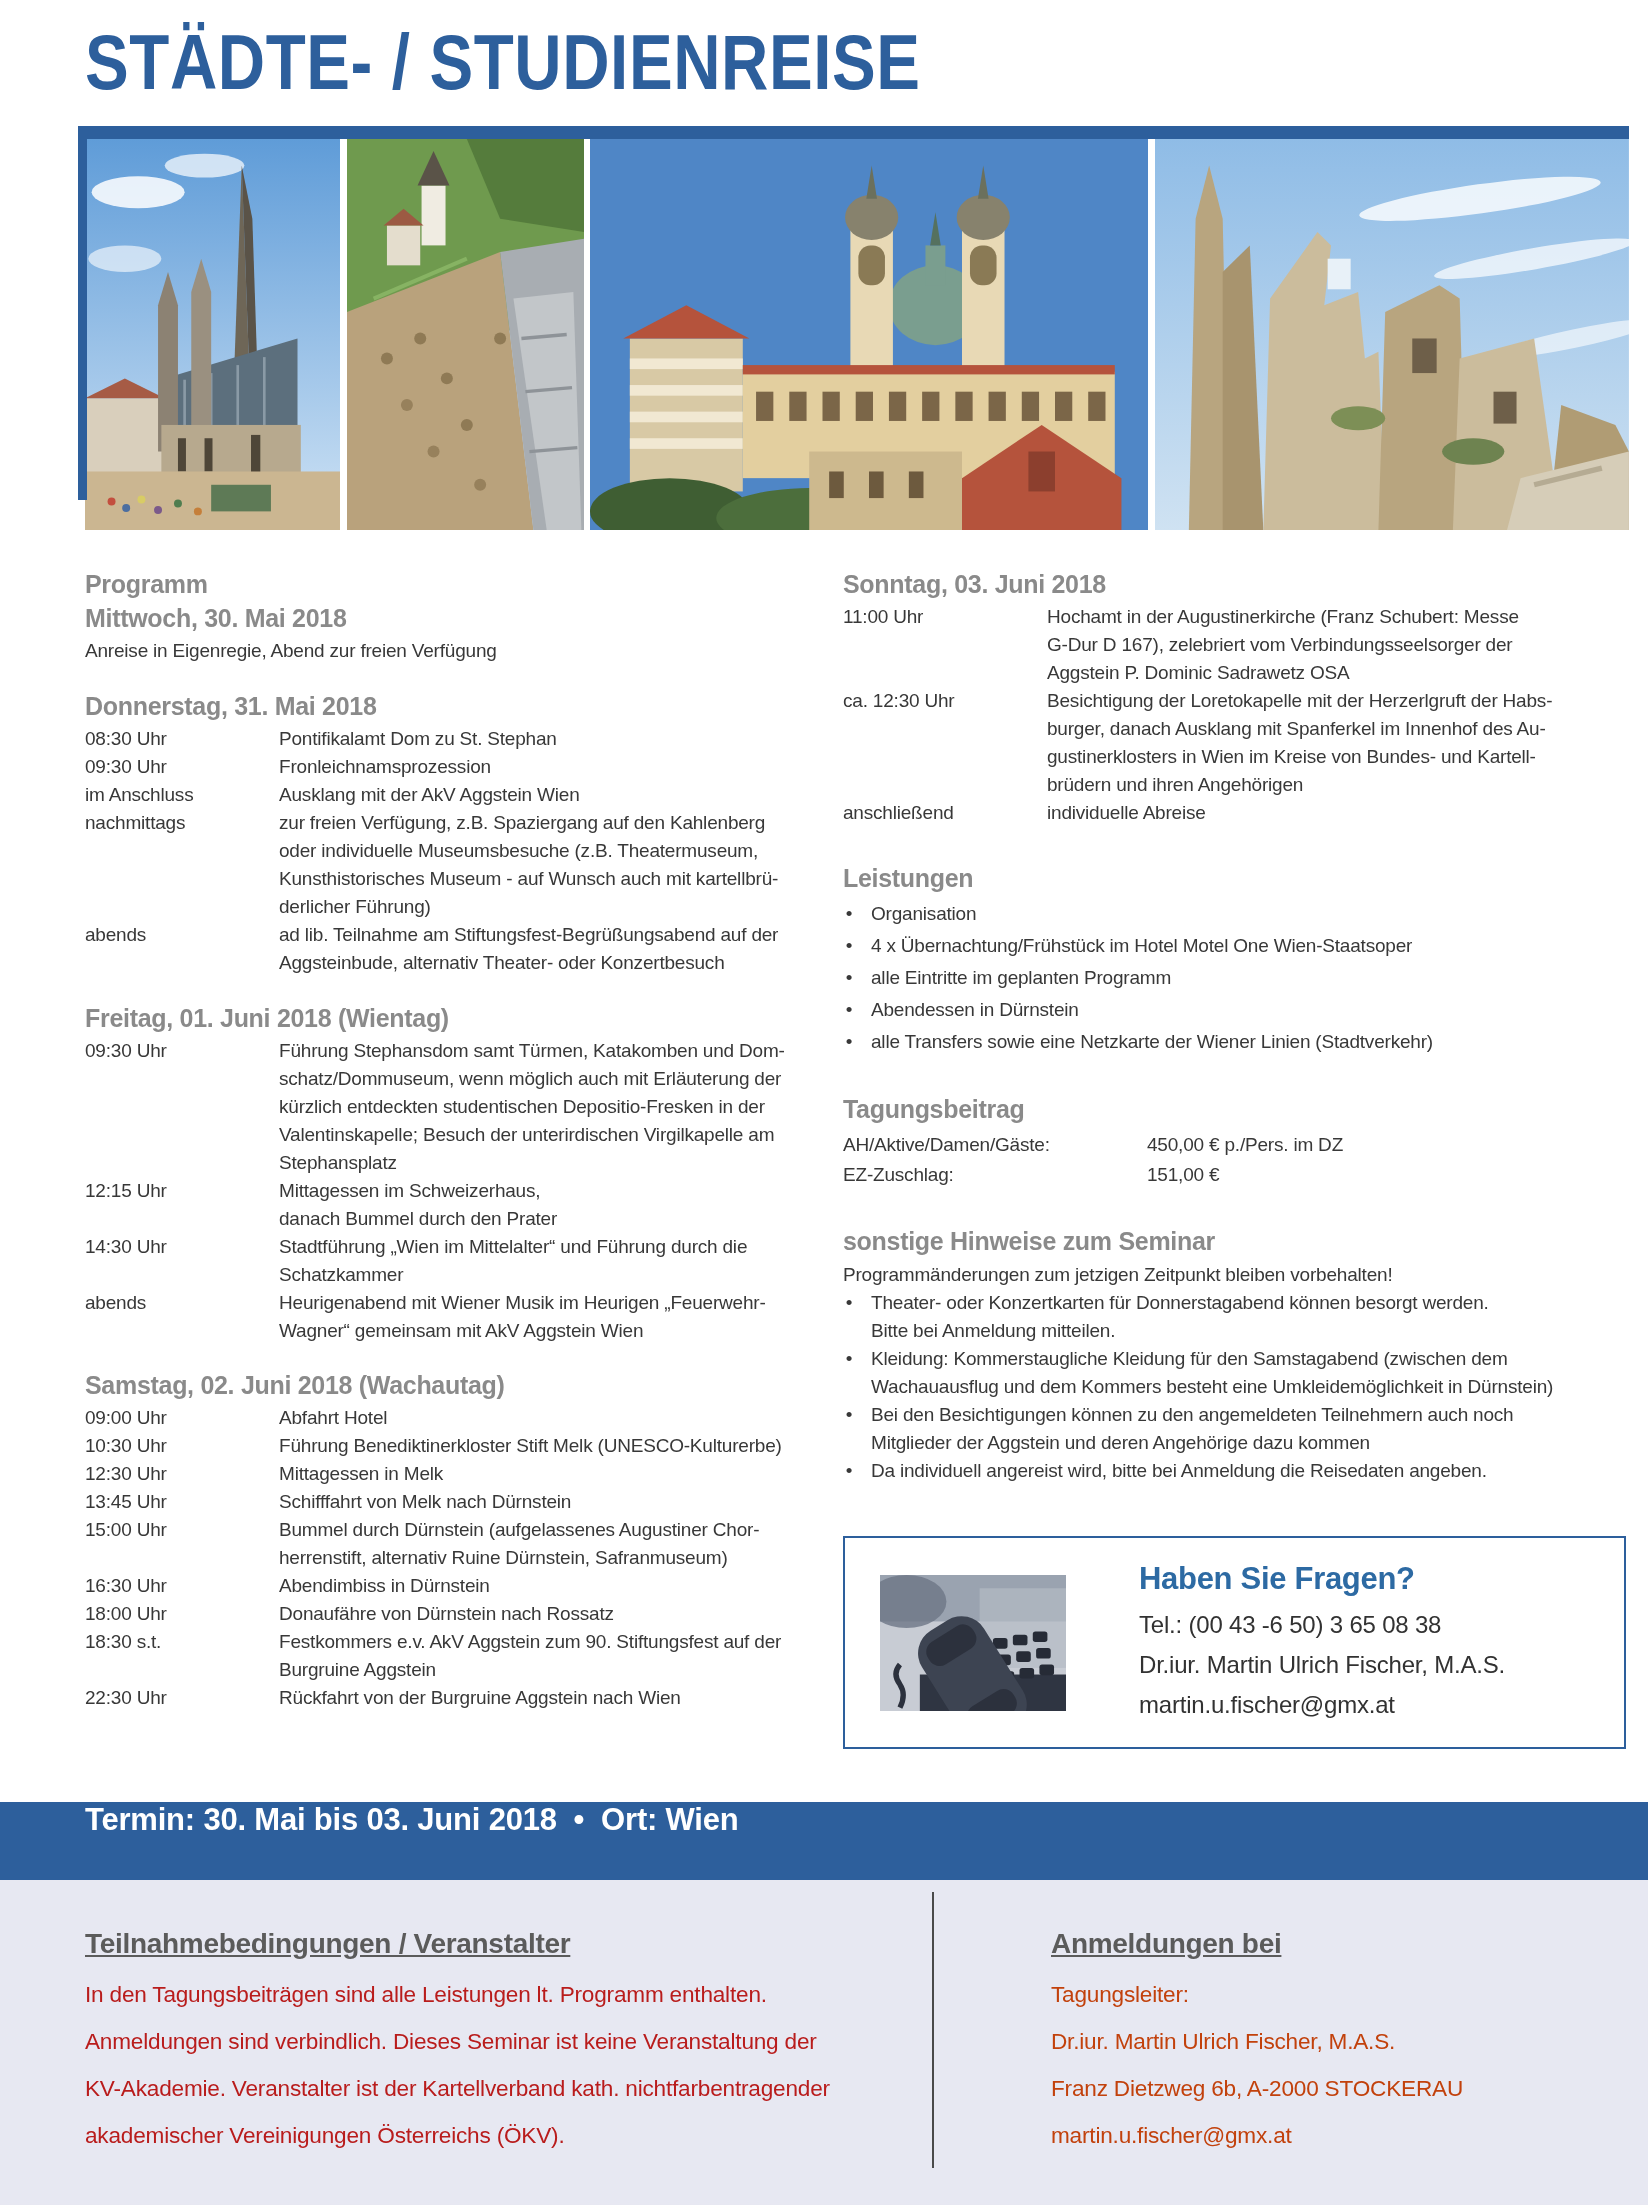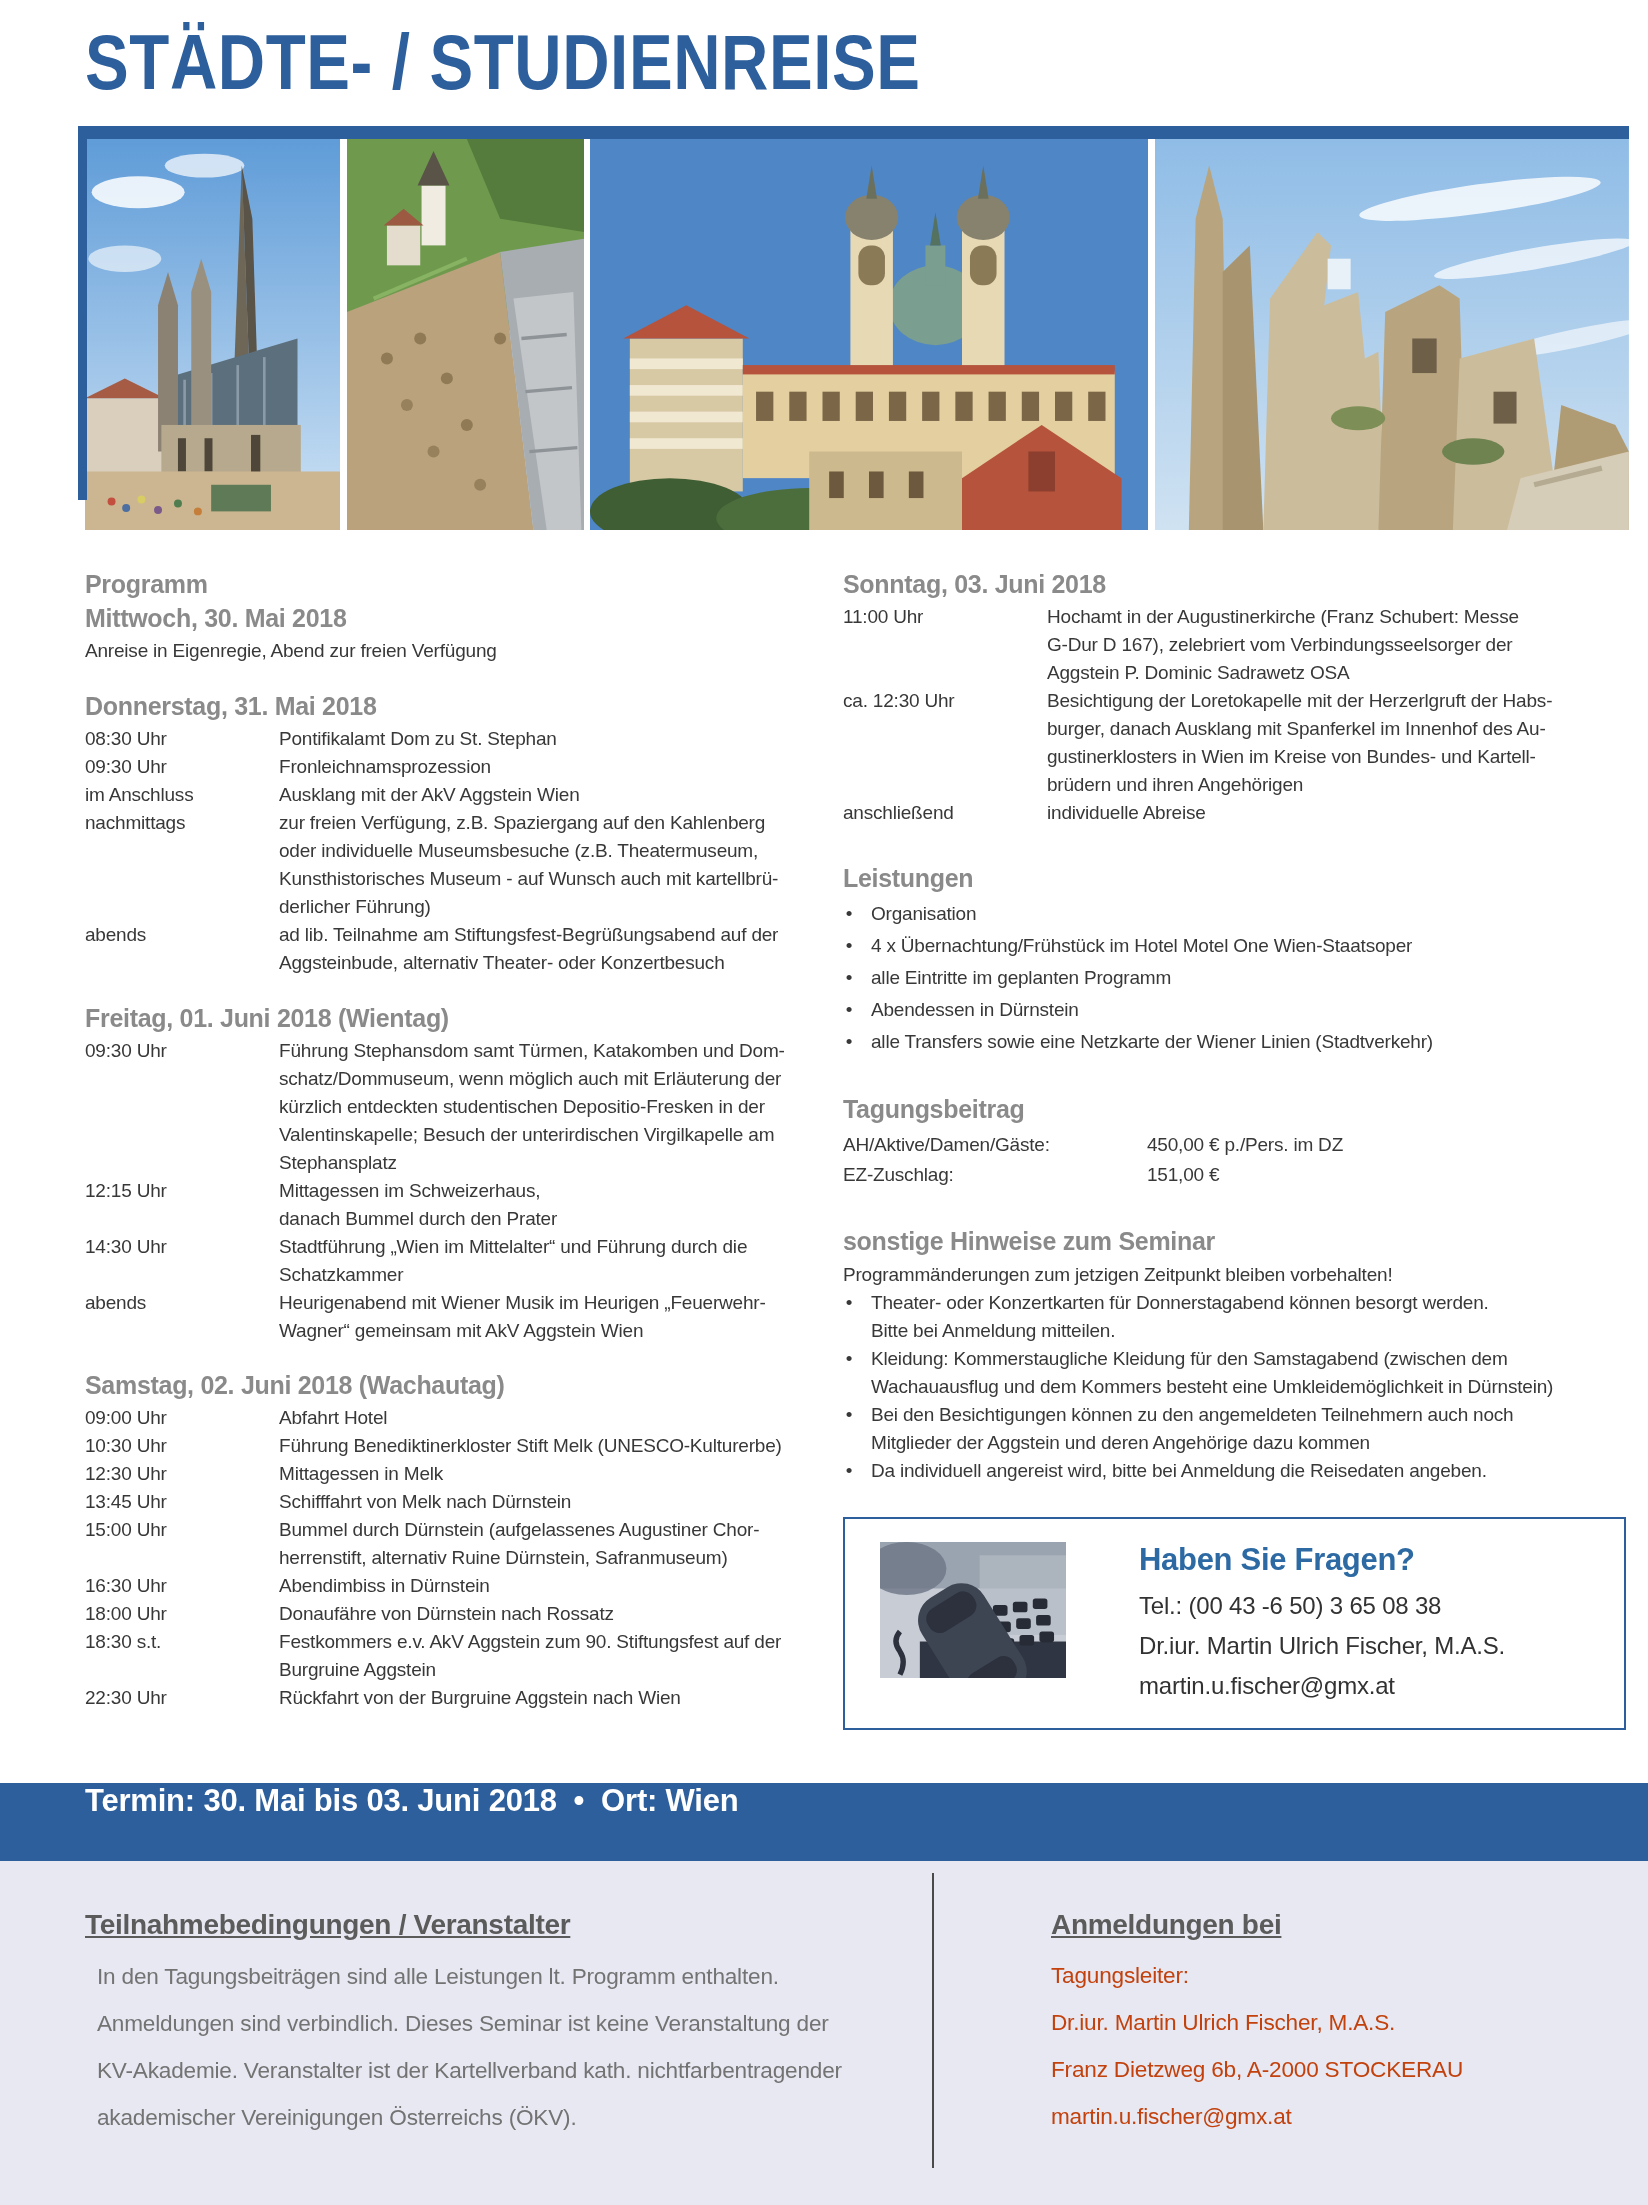--- a/index.html
+++ b/index.html
@@ -52,42 +52,42 @@
   .bullet-list{margin:0;padding:0;list-style:none;}
   .bullet-list li{position:relative;padding-left:28px;font-size:19px;letter-spacing:-0.2px;white-space:pre-line;}
   .bullet-list li::before{content:"\2022";position:absolute;left:2.7px;top:0;}
   #leistungen-list li{line-height:32px;}
   #hinweise-list li{line-height:28px;}
   .brow{display:flex;font-size:19px;line-height:30px;letter-spacing:-0.2px;}
   .blabel{width:304px;flex-shrink:0;}
   .hinweise-intro{margin:0;font-size:19px;line-height:28px;letter-spacing:-0.2px;}
   
   .contact-box{
-    margin-top:32px;
+    margin-top:51px;
     border:2px solid #2d5f9c;background:#fff;
-    display:flex;align-items:flex-start;
+    display:flex;align-items:center;
     padding:22.6px 26.6px 22.6px 35px;gap:73px;
   }
   .contact-photo{width:186px;height:136px;flex-shrink:0;}
   .contact-photo svg{display:block;width:100%;height:100%;}
   .contact-title{margin:0 0 8px 0;font-size:31px;font-weight:bold;color:#2d6aa3;letter-spacing:-0.3px;}
   .contact-line{font-size:24px;line-height:40px;letter-spacing:-0.2px;color:#323232;}
   
   .termin-bar{
     margin-top:53px;height:78px;background:#2d5f9c;
     display:flex;align-items:flex-start;padding-left:85px;
   }
   .termin-text{color:#ffffff;font-size:31px;font-weight:bold;letter-spacing:-0.2px;white-space:pre-wrap;}
   
   .footer{flex:1;background:#e7e8f2;display:flex;align-items:stretch;}
   .footer-left{width:932px;flex-shrink:0;padding:48px 0 0 85px;box-sizing:border-box;}
   .footer-divider{width:2px;background:#4a4a4a;margin:12px 0 37px 0;}
   .footer-right{flex:1;padding:48px 0 0 117px;}
   .footer-heading{margin:0 0 10.6px 0;font-size:28px;font-weight:bold;color:#5b5b5b;letter-spacing:-0.3px;text-decoration:underline;}
-  .footer-text{margin:12px;font-size:22.6px;line-height:47px;letter-spacing:-0.2px;white-space:pre-line;color:#737373;}
+  .footer-text{margin:0;font-size:22.6px;line-height:47px;letter-spacing:-0.2px;white-space:pre-line;color:#b91c1c;}
   .footer-line{font-size:22.6px;line-height:47px;letter-spacing:-0.2px;color:#c2410c;}
 </style>
 </head>
 <body>
 
 <div class="page">
 
   <div class="title-wrap">
     <h1 class="page-title">STÄDTE- / STUDIENREISE</h1>
   </div>

